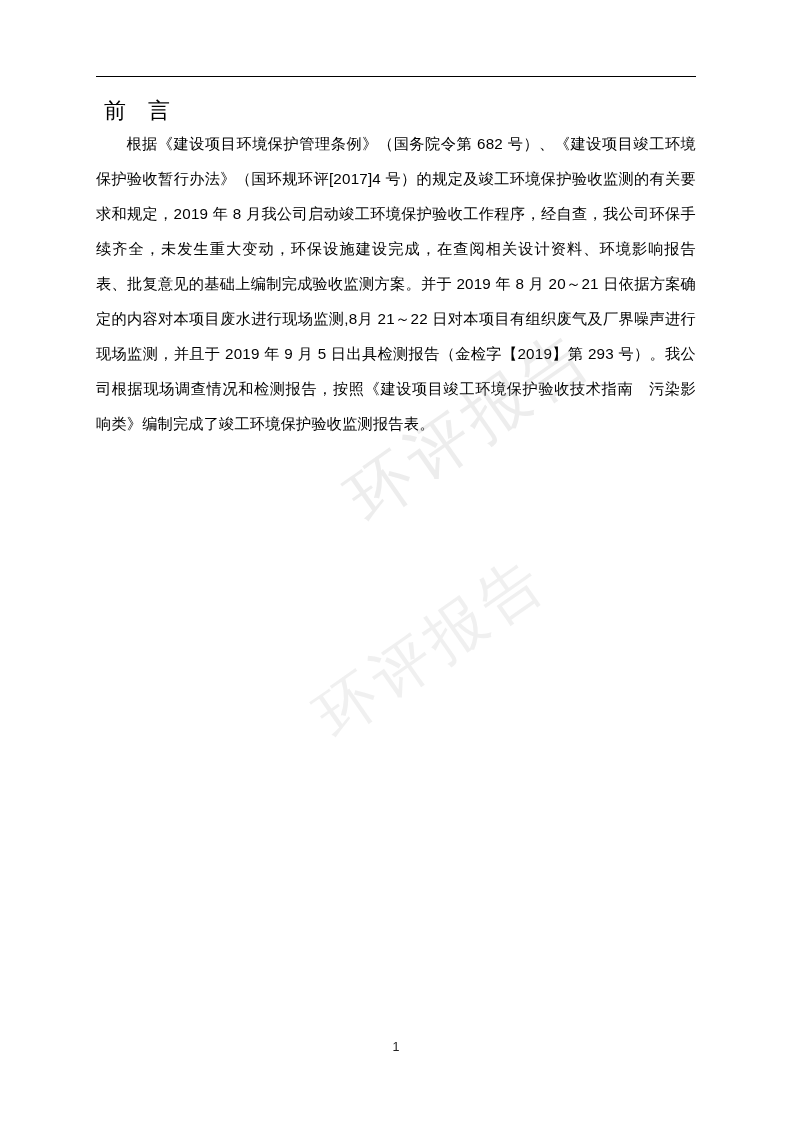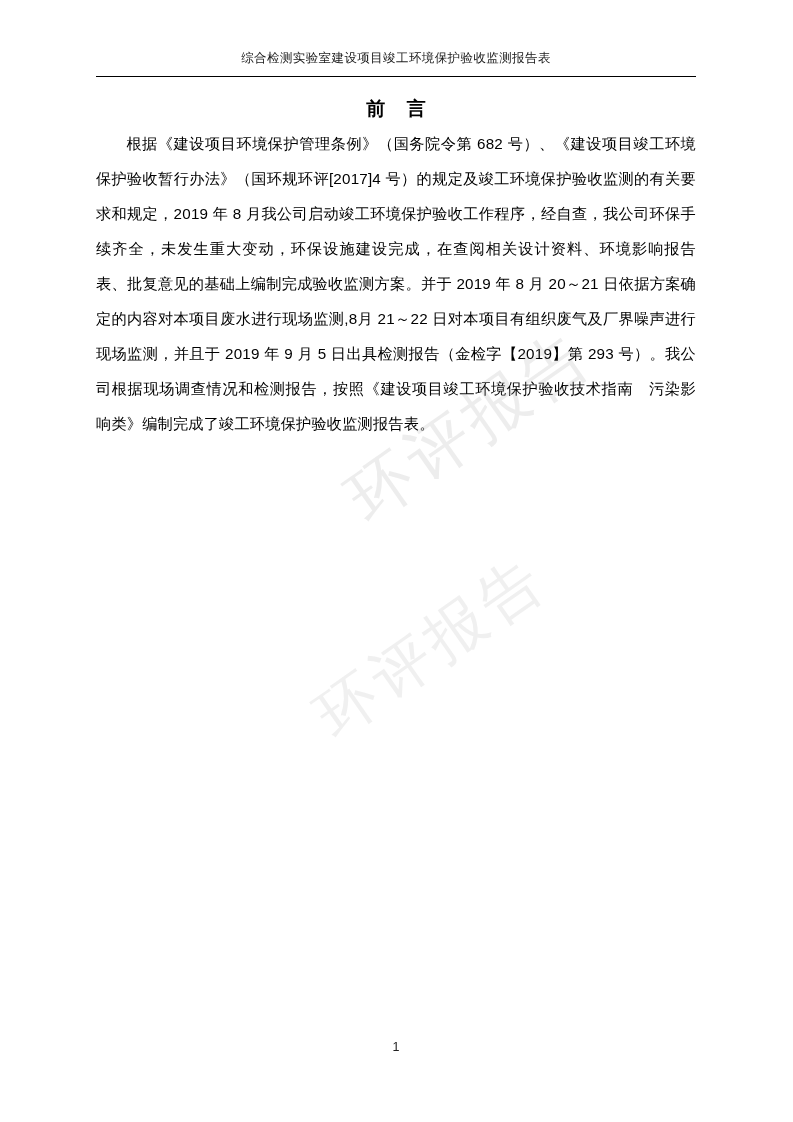--- a/index.html
+++ b/index.html
@@ -41,23 +41,23 @@
     top: 76px;
     left: 0;
     width: 600px;
     border-top: 1px solid #000;
   }
   .doc-title {
     position: absolute;
     top: 96px;
     left: 0;
     width: 600px;
-    text-align: center;
-    font-size: 19px;
-    font-weight: bold;
+    text-align: left;
+    font-size: 22px;
+    font-weight: normal;
     letter-spacing: 8px;
     text-indent: 8px;
     font-family: "Liberation Sans", "DejaVu Sans", sans-serif;
     color: #000;
   }
   .body-text {
     position: absolute;
     top: 126px;
     left: 0;
     width: 600px;
@@ -111,21 +111,20 @@
     pointer-events: none;
     user-select: none;
   }
 </style>
 </head>
 <body>
 
 <div class="page">
   <div class="page-inner">
 
-    <div class="header">综合检测实验室建设项目竣工环境保护验收监测报告表</div>
     <div class="header-rule"></div>
 
     <div class="doc-title">前 言</div>
 
     <div class="body-text">
       <p>根据《建设项目环境保护管理条例》（国务院令第 682 号）、《建设项目竣工环境保护验收暂行办法》（国环规环评[2017]4 号）的规定及竣工环境保护验收监测的有关要求和规定，2019 年 8 月我公司启动竣工环境保护验收工作程序，经自查，我公司环保手续齐全，未发生重大变动，环保设施建设完成，在查阅相关设计资料、环境影响报告表、批复意见的基础上编制完成验收监测方案。并于 2019 年 8 月 20～21 日依据方案确定的内容对本项目废水进行现场监测,8月 21～22 日对本项目有组织废气及厂界噪声进行现场监测，并且于 2019 年 9 月 5 日出具检测报告（金检字【2019】第 293 号）。我公司根据现场调查情况和检测报告，按照《建设项目竣工环境保护验收技术指南　污染影响类》编制完成了竣工环境保护验收监测报告表。</p>
     </div>
 
     <div class="page-number">1</div>
   </div>

